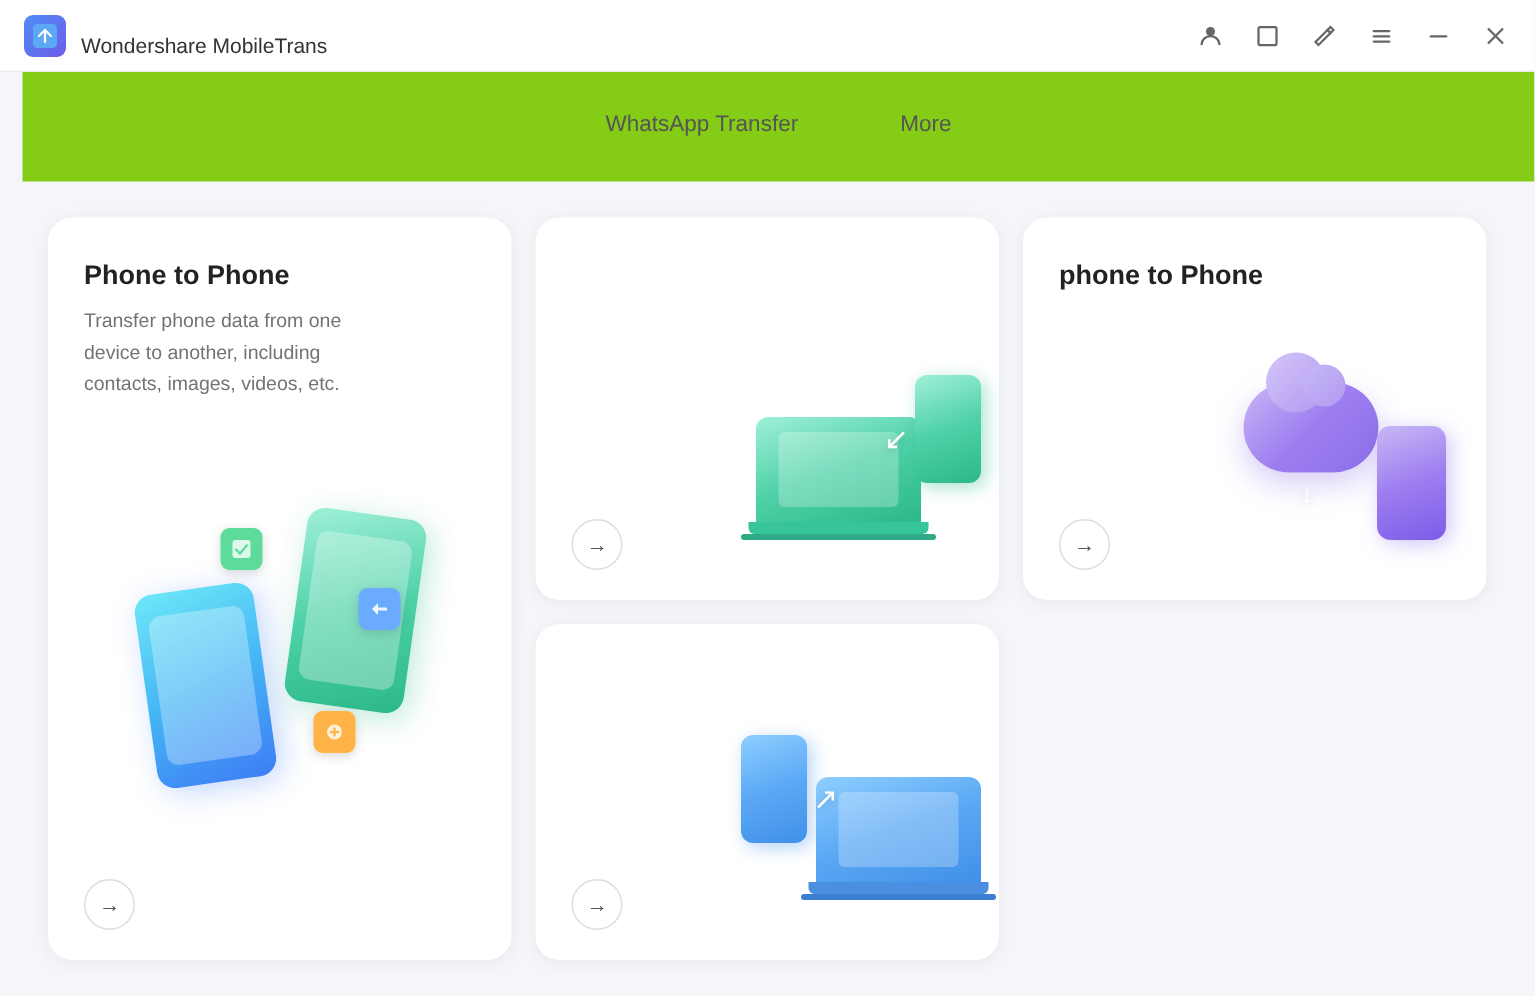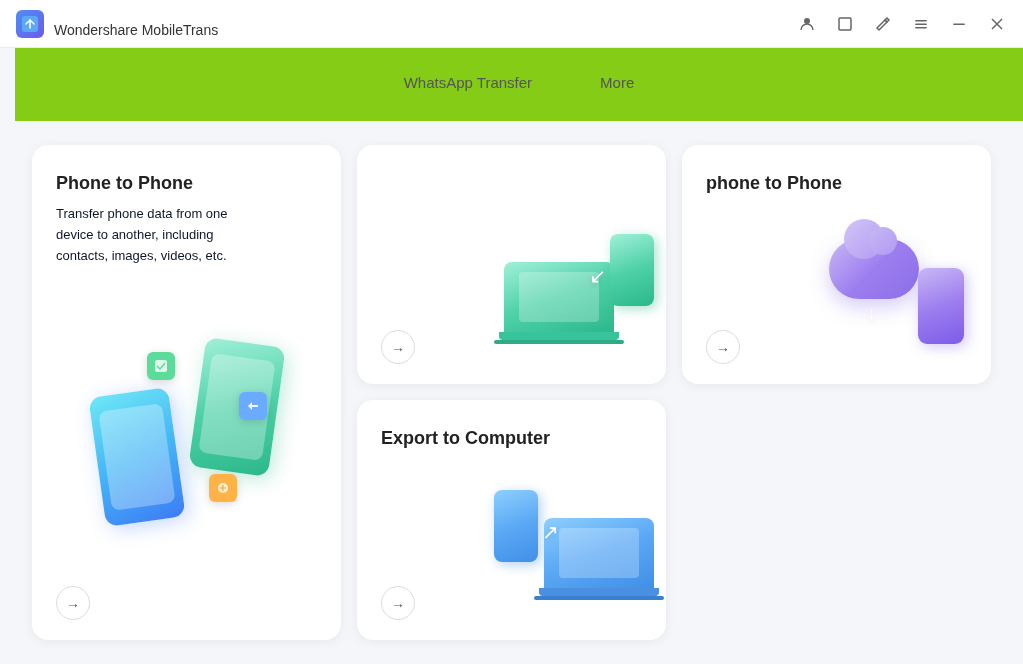--- a/index.html
+++ b/index.html
@@ -122,21 +122,21 @@
     }
 
     .card-title {
       font-size: 18px;
       font-weight: 700;
       color: #222;
       margin-bottom: 10px;
     }
     .card-desc {
       font-size: 13px;
-      color: #0f172a;
+      color: #737373;
       line-height: 1.6;
       max-width: 200px;
     }
 
     .card-arrow {
       width: 34px;
       height: 34px;
       border-radius: 50%;
       border: 1.5px solid #ddd;
       display: flex;
@@ -527,21 +527,20 @@
         <div class="icloud-container">
           <div class="cloud-shape"></div>
           <div class="phone-purple"></div>
           <div class="cloud-down-arrow">↓</div>
         </div>
       </div>
       <div class="card-arrow">→</div>
     </div>
 
     <div class="card">
-      <div class="card-title">Export to Computer</div>
       <div class="illustration-small">
         <div class="export-container">
           <div class="phone-small-blue"></div>
           <div class="laptop-export">
             <div class="laptop-export-screen"></div>
           </div>
           <div class="laptop-export-base"></div>
           <div class="laptop-export-stand"></div>
           <div class="export-arrow">↗</div>
         </div>

